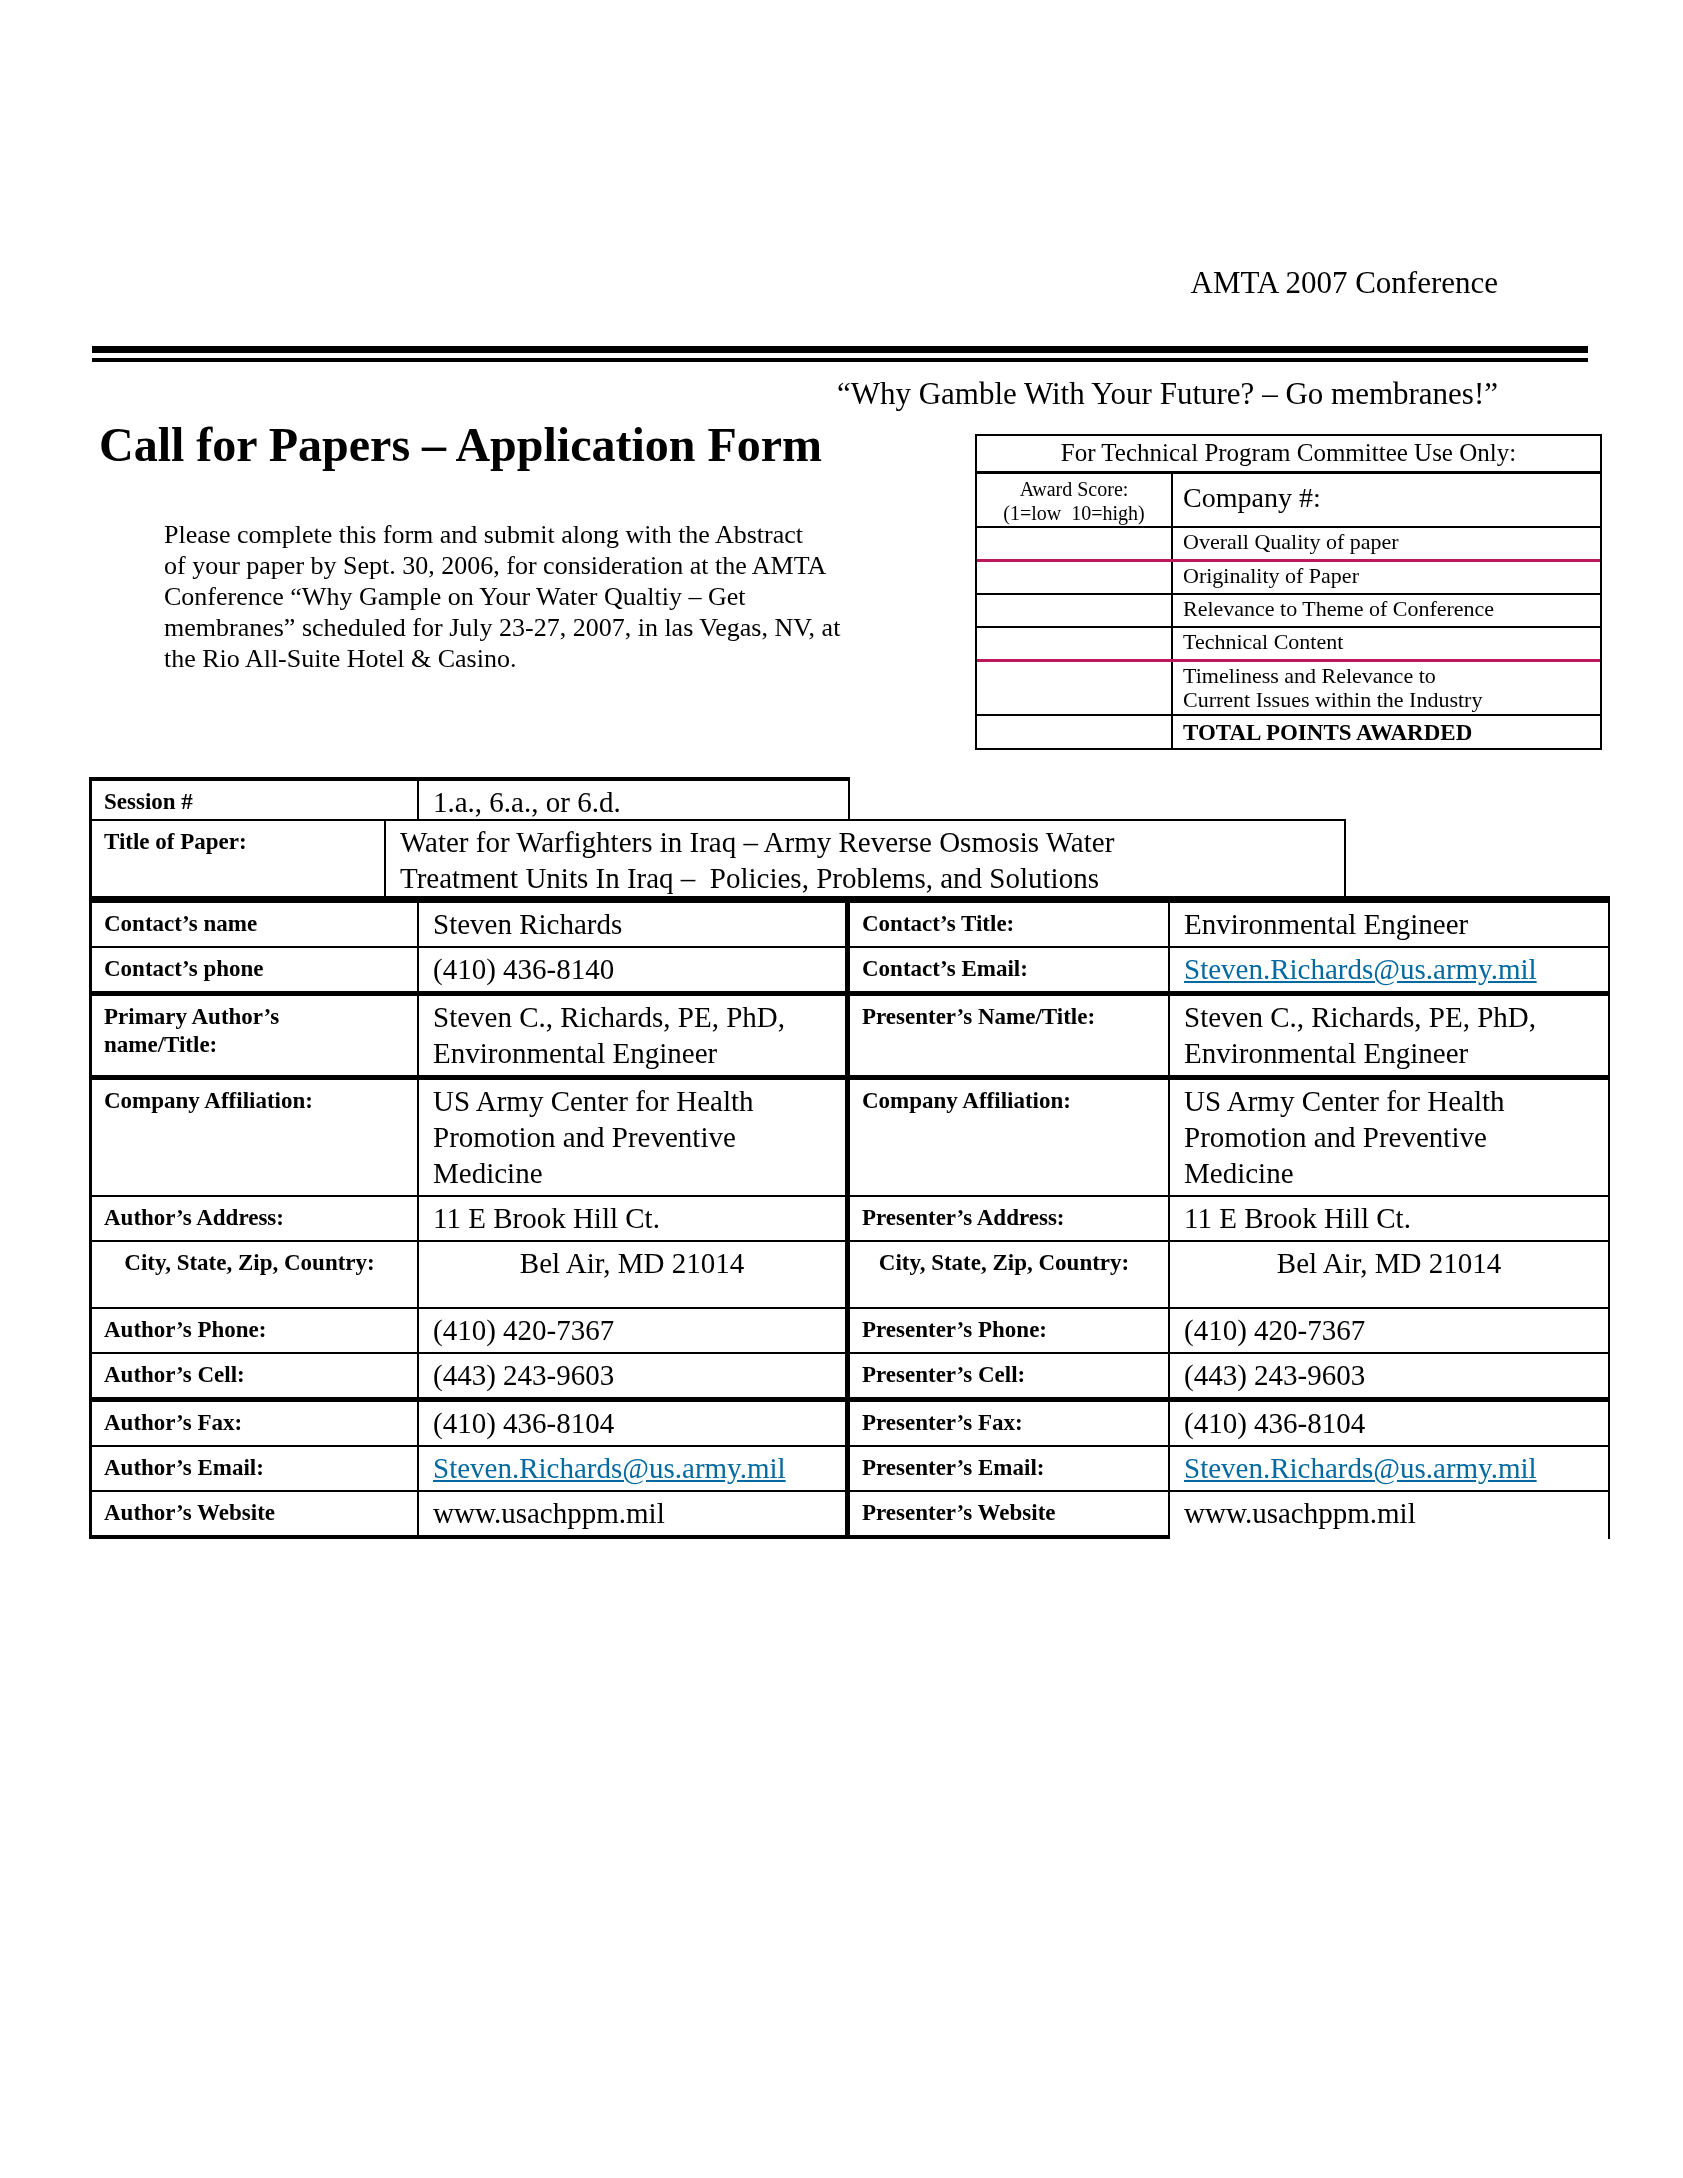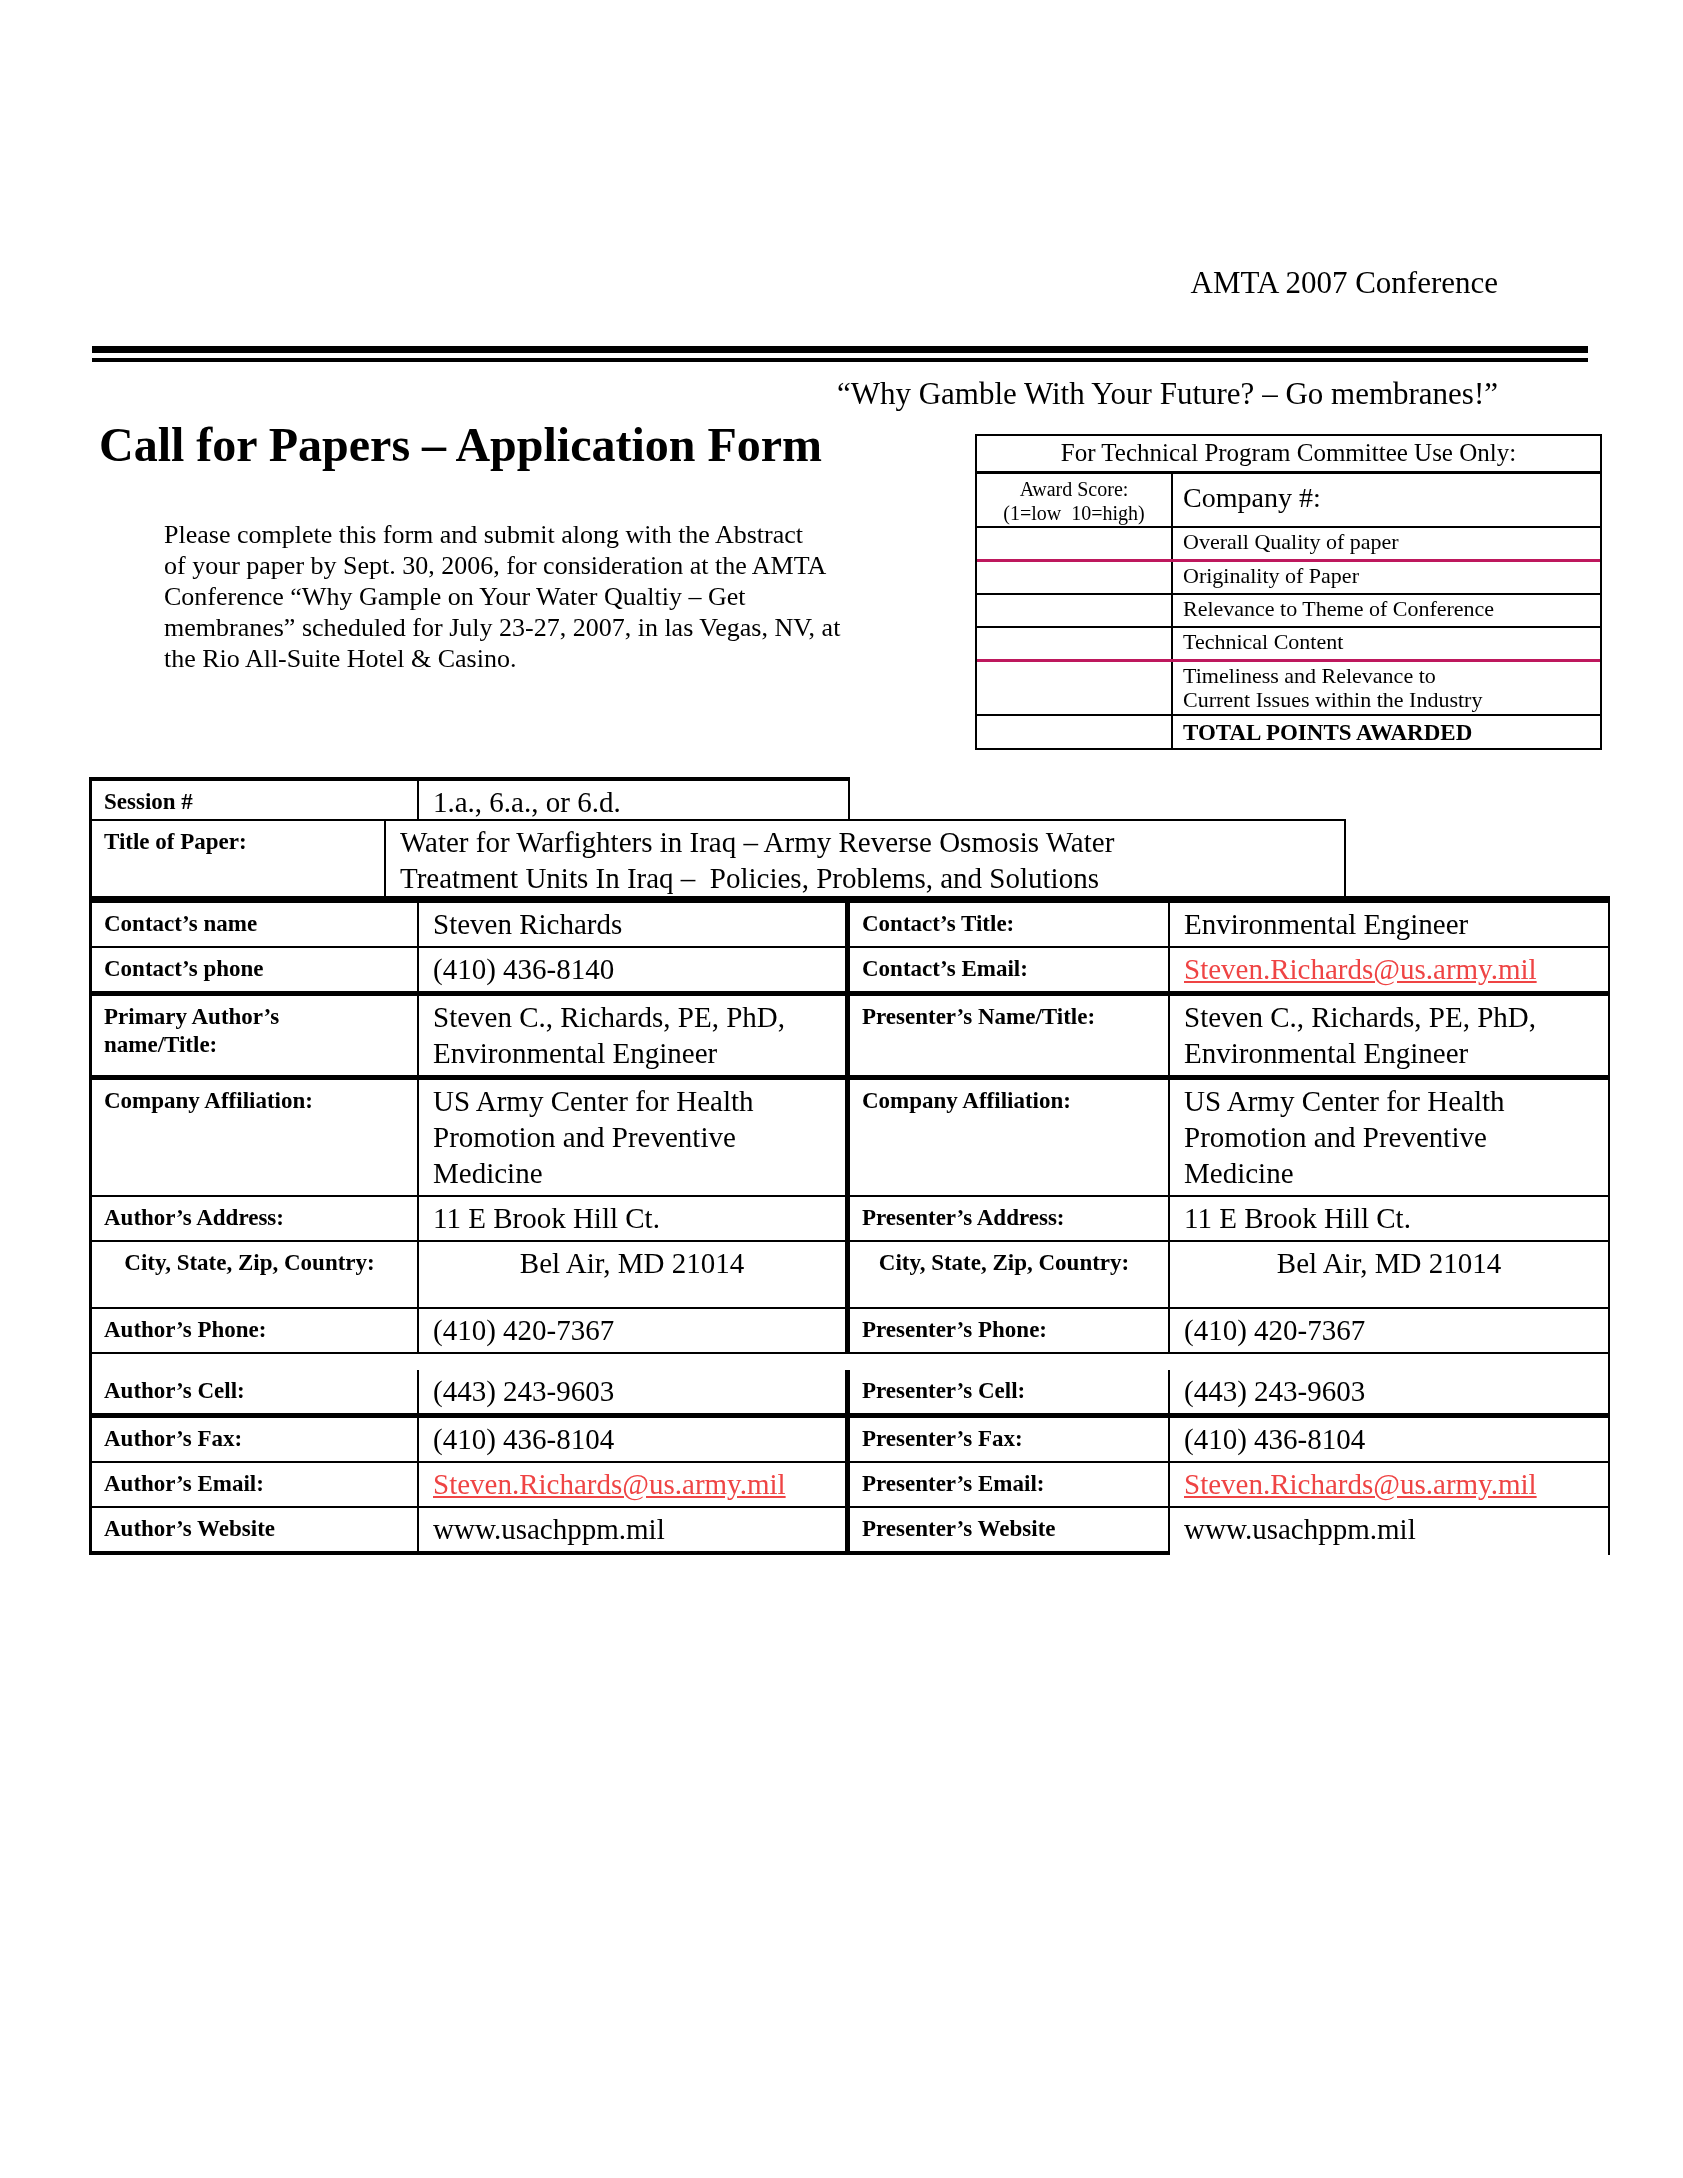--- a/index.html
+++ b/index.html
@@ -62,23 +62,23 @@
   .c1 { width:327px; border-right:2px solid #000; }
   .c2 { width:431px; border-right:5px solid #000; }
   .c3 { width:320px; border-right:2px solid #000; }
   .c4 { width:438px; }
   .b-thin  { border-bottom:2px solid #000; }
   .b-thick { border-bottom:5px solid #000; }
   .b-end   { border-bottom:4px solid #000; }
   .b-none  { border-bottom:none; }
   .r-44 { min-height:42px; } .r-45 { min-height:43px; }
   .r-85 { min-height:82px; } .r-118 { min-height:113px; }
-  .r-70 { min-height:67px;text-align:center; } .r-38 { min-height:36px;margin-top:16px; }
+  .r-70 { min-height:67px;text-align:center; } .r-38 { min-height:36px; }
   .r-42 { min-height:40px; }
-  a.email-link { color:#ef4444; text-decoration:underline; cursor:pointer; }
+  a.email-link { color:#0369a1; text-decoration:underline; cursor:pointer; }
 </style>
 </head>
 <body>
 
 <div class="page">
 
   <div class="hdr">
     <div>AMTA 2007 Conference</div>
     <div>“Why Gamble With Your Future? – Go membranes!”</div>
     <div>July 23 – 27, 2007, Las Vegas, Nevada</div>

